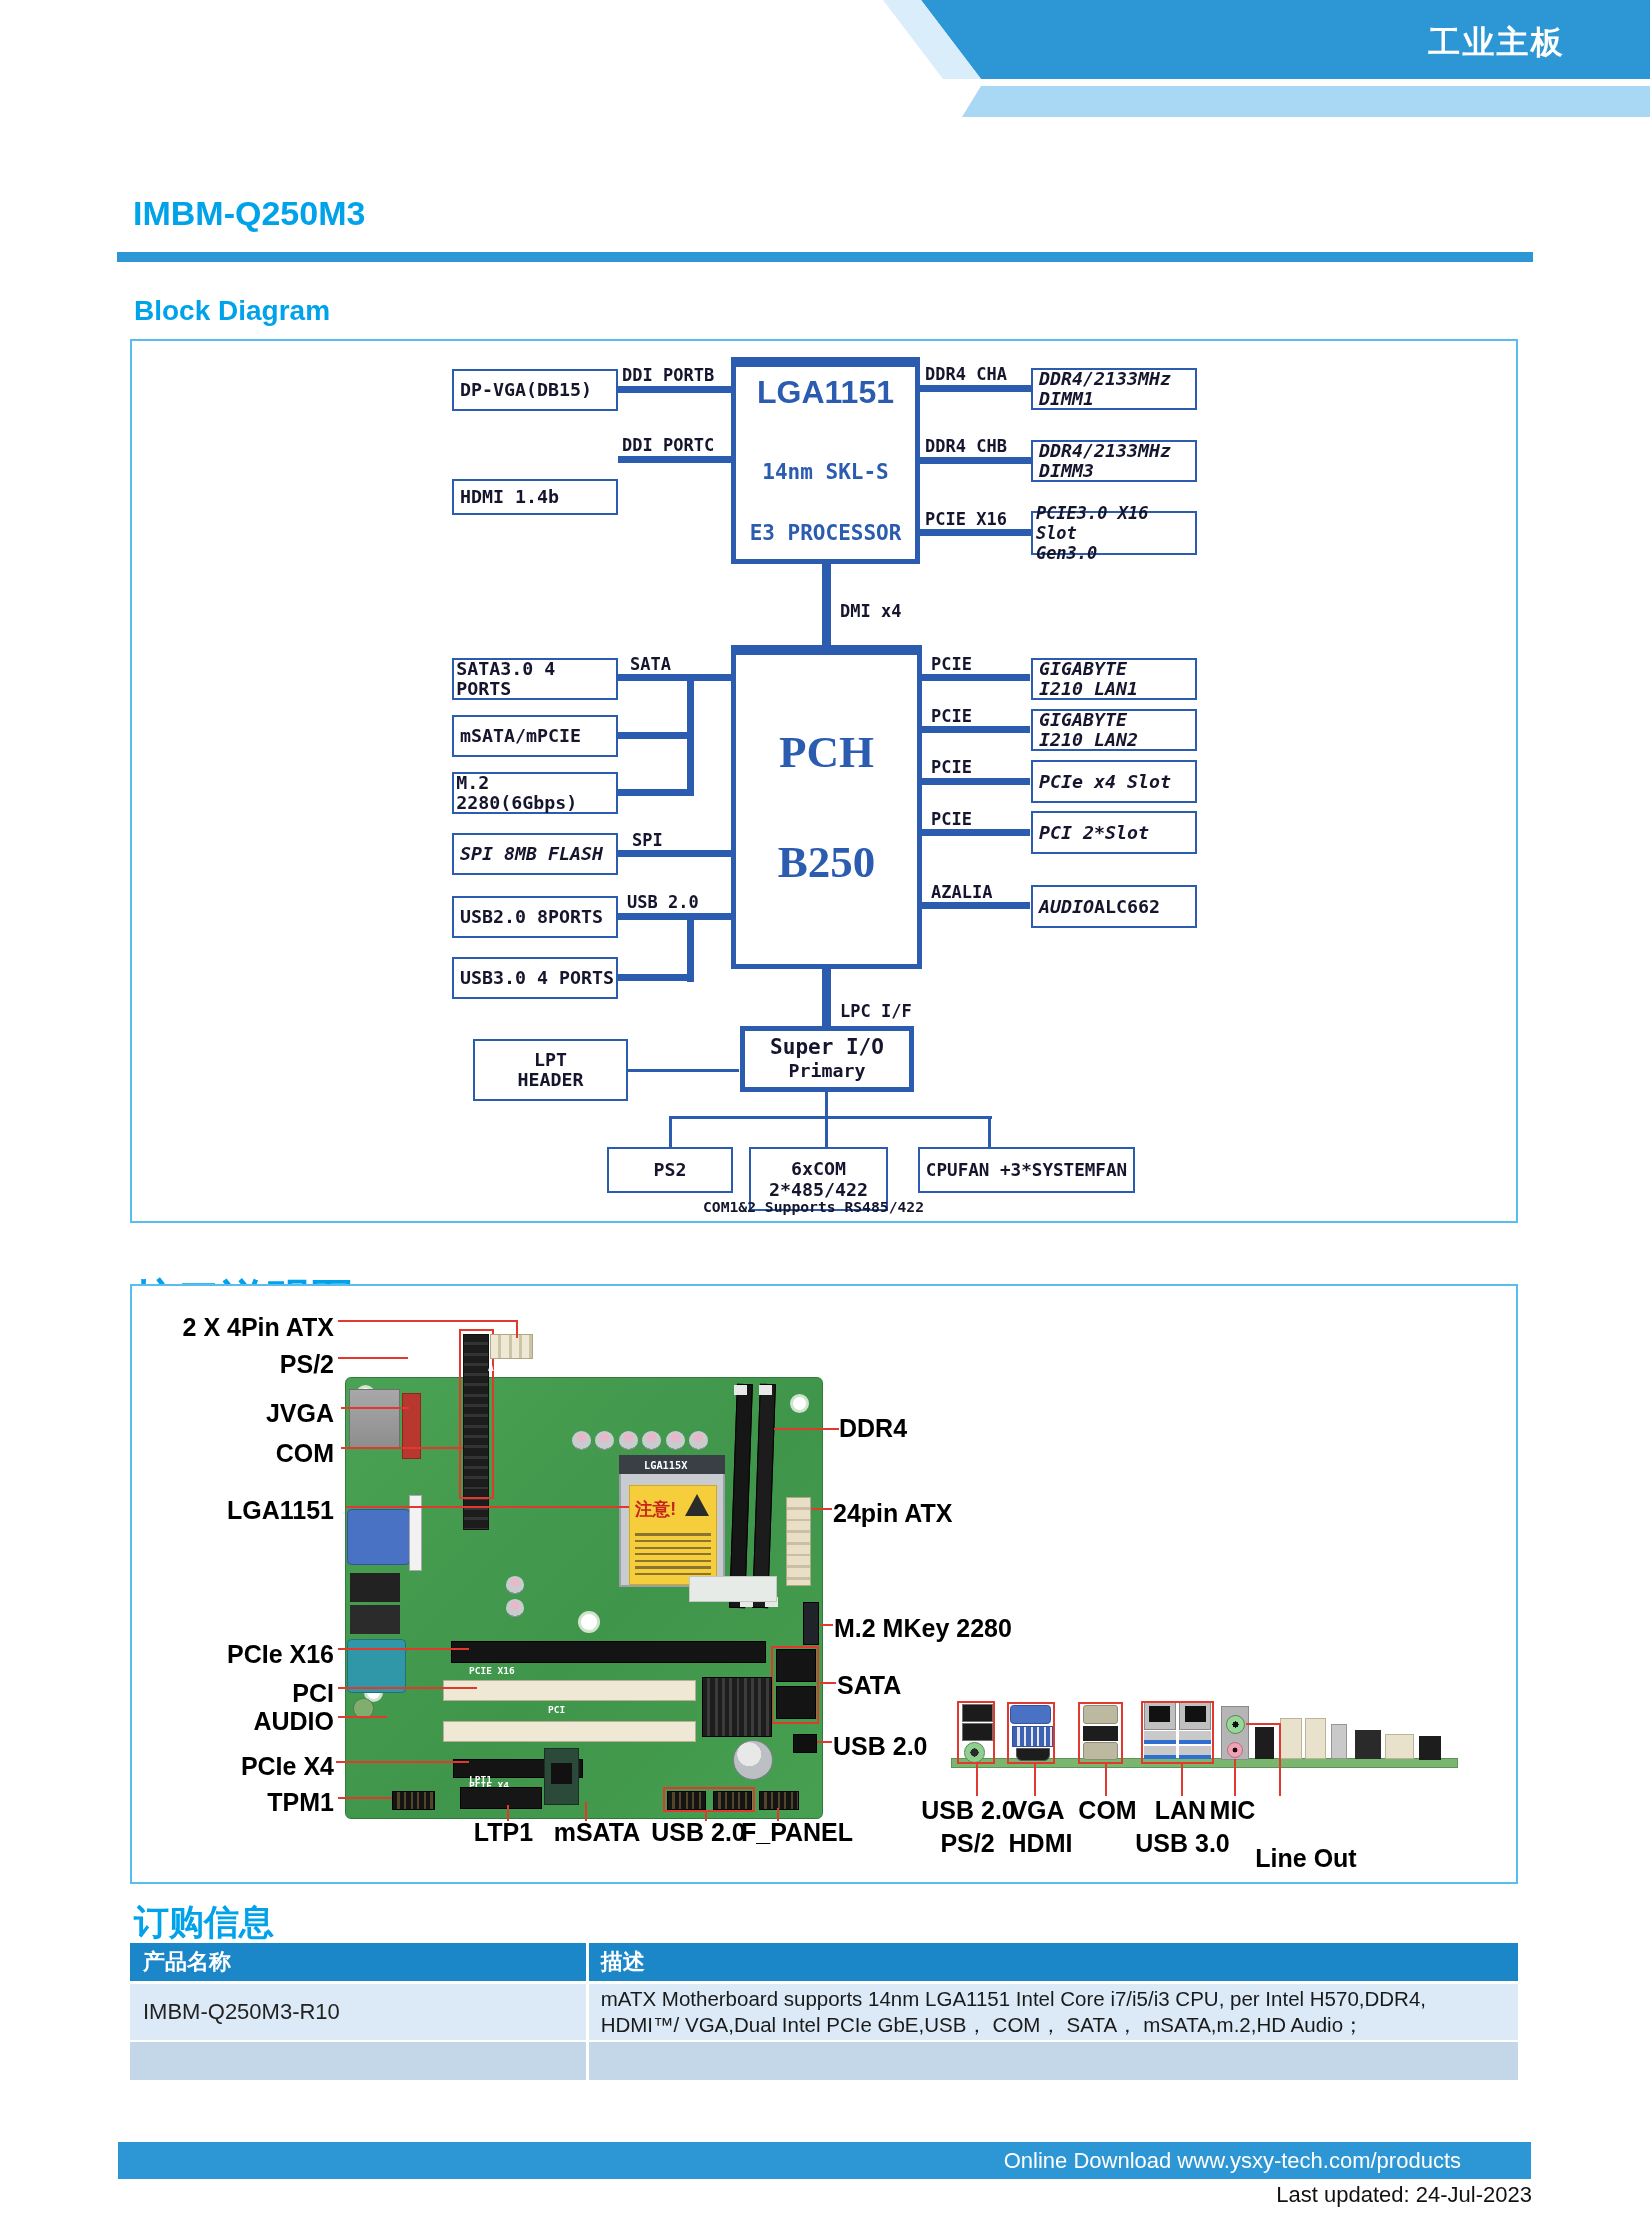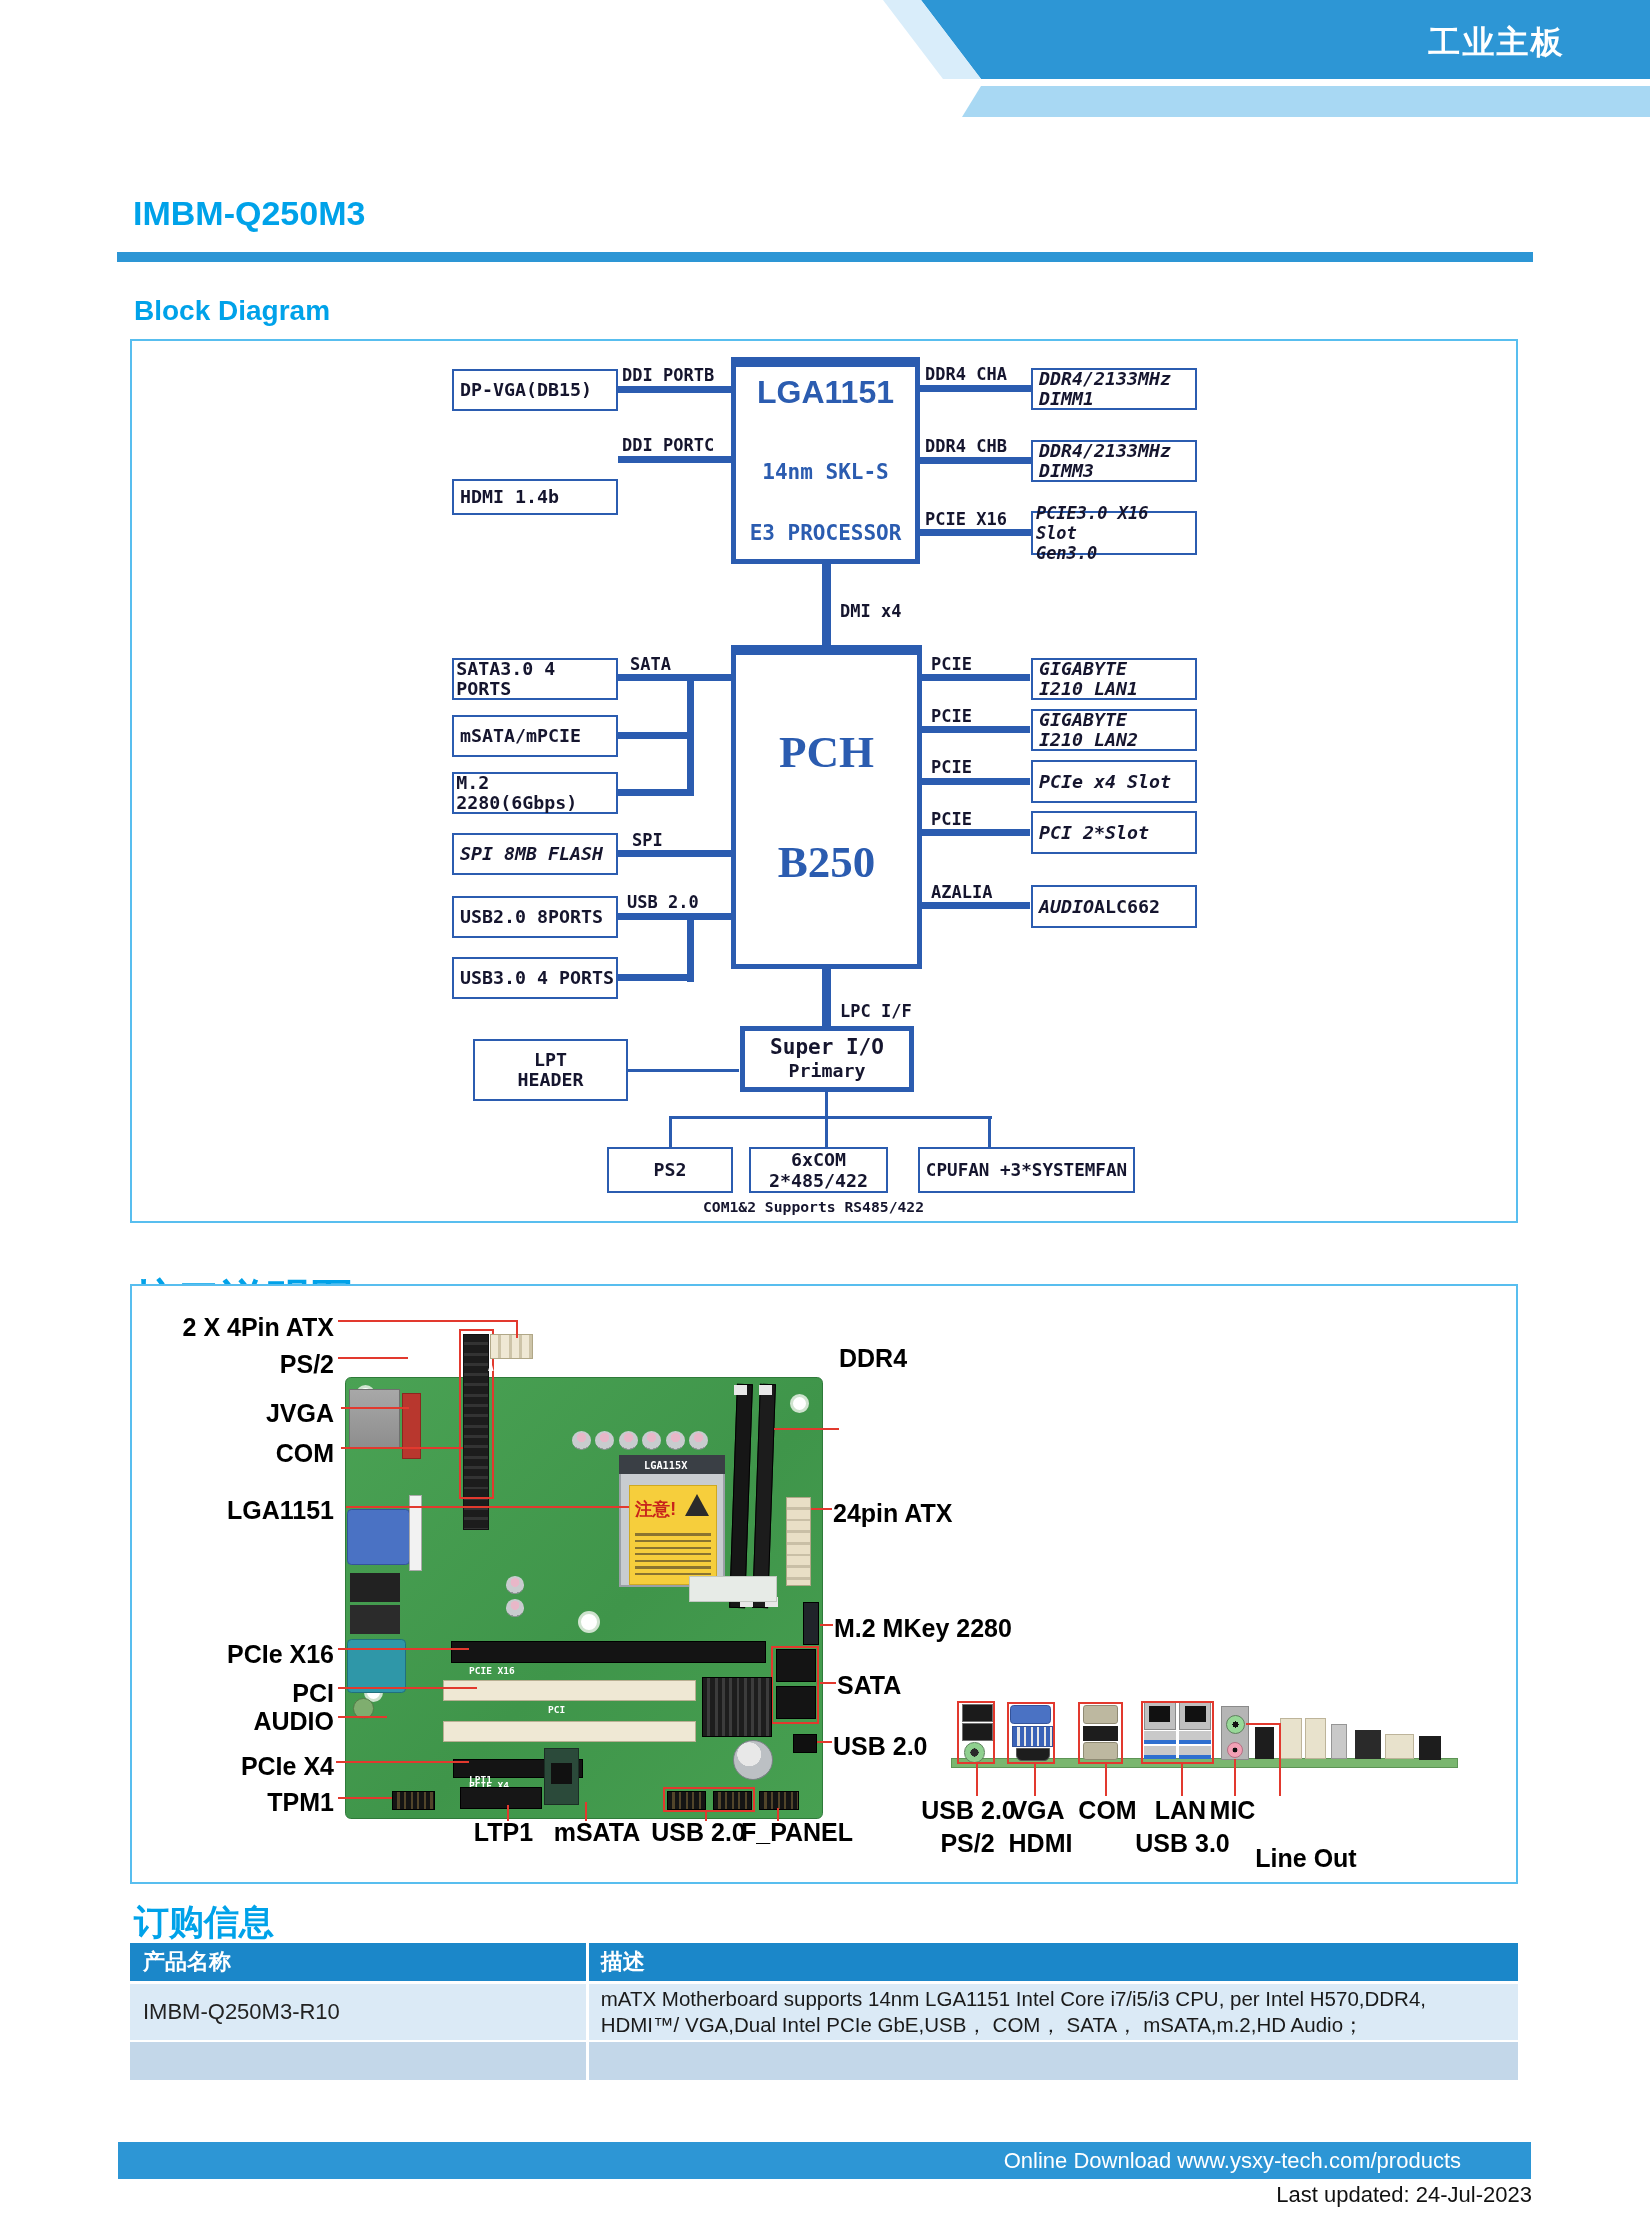--- a/index.html
+++ b/index.html
@@ -92,21 +92,21 @@
 I210 LAN1</div>
   <div class="dbox it" style="left:1031px;top:709px;width:166px;height:42px;">GIGABYTE
 I210 LAN2</div>
   <div class="dbox it" style="left:1031px;top:760px;width:166px;height:43px;">PCIe x4 Slot</div>
   <div class="dbox it" style="left:1031px;top:811px;width:166px;height:43px;">PCI 2*Slot</div>
   <div class="dbox" style="left:1031px;top:885px;width:166px;height:43px;">
     <span style="font-style:italic;">AUDIO</span><span>ALC662</span>
   </div>
 
   <div class="dbox center" style="left:607px;top:1147px;width:126px;height:46px;">PS2</div>
-  <div class="dbox center" style="left:749px;top:1147px;width:139px;height:46px;line-height:21px;">6xCOM
+  <div class="dbox center" style="left:749px;top:1147px;width:139px;height:64px;line-height:21px;">6xCOM
 2*485/422</div>
   <div class="dbox center" style="left:918px;top:1147px;width:217px;height:46px;font-size:17.6px;">CPUFAN +3*SYSTEMFAN</div>
 
   <div class="blue-h" style="left:618px;top:386px;width:113px;"></div>
   <div class="blue-h" style="left:618px;top:456px;width:113px;"></div>
   <div class="blue-h" style="left:920px;top:385px;width:111px;"></div>
   <div class="blue-h" style="left:920px;top:457px;width:111px;"></div>
   <div class="blue-h" style="left:920px;top:529px;width:111px;"></div>
   <div class="blue-v" style="left:822px;top:564px;height:81px;width:8.8px;"></div>
   <div class="blue-h" style="left:618px;top:674px;width:113px;"></div>
@@ -237,21 +237,21 @@
   <div class="red-h" style="left:338px;top:1648px;width:131px;"></div>
   <div class="co r" style="left:110px;top:1680px;width:224px;">PCI</div>
   <div class="red-h" style="left:338px;top:1687px;width:139px;"></div>
   <div class="co r" style="left:110px;top:1708px;width:224px;">AUDIO</div>
   <div class="red-h" style="left:338px;top:1716px;width:49px;"></div>
   <div class="co r" style="left:110px;top:1753px;width:224px;">PCIe X4</div>
   <div class="red-h" style="left:336px;top:1761px;width:133px;"></div>
   <div class="co r" style="left:110px;top:1789px;width:224px;">TPM1</div>
   <div class="red-h" style="left:338px;top:1797px;width:54px;"></div>
 
-  <div class="co" style="left:839px;top:1345px;">DDR4</div>
+  <div class="co" style="left:839px;top:1415px;">DDR4</div>
   <div class="red-h" style="left:774px;top:1428px;width:65px;"></div>
   <div class="co" style="left:833px;top:1500px;">24pin ATX</div>
   <div class="red-h" style="left:811px;top:1508px;width:20.5px;"></div>
   <div class="co" style="left:834px;top:1615px;">M.2 MKey 2280</div>
   <div class="red-h" style="left:820px;top:1624px;width:13px;"></div>
   <div class="co" style="left:837px;top:1672px;">SATA</div>
   <div class="red-h" style="left:820px;top:1682px;width:16px;"></div>
   <div class="co" style="left:833px;top:1733px;">USB 2.0</div>
   <div class="red-h" style="left:817px;top:1741px;width:14.7px;"></div>
 

